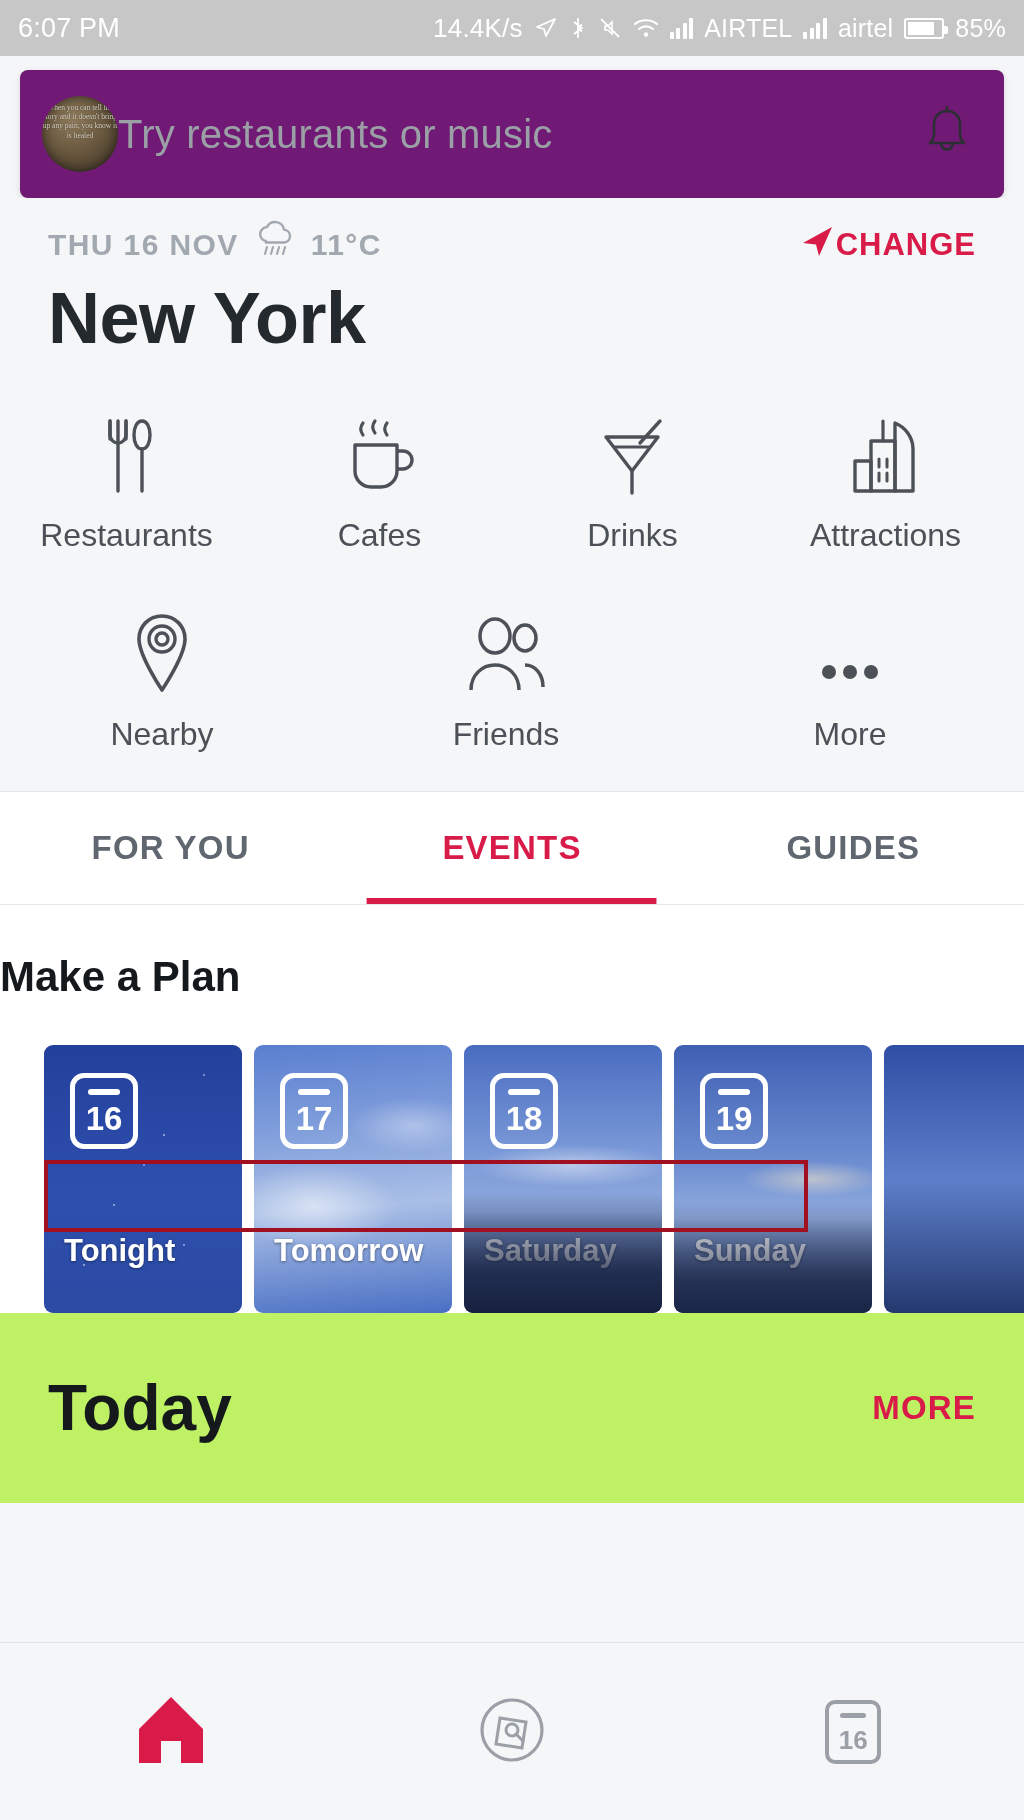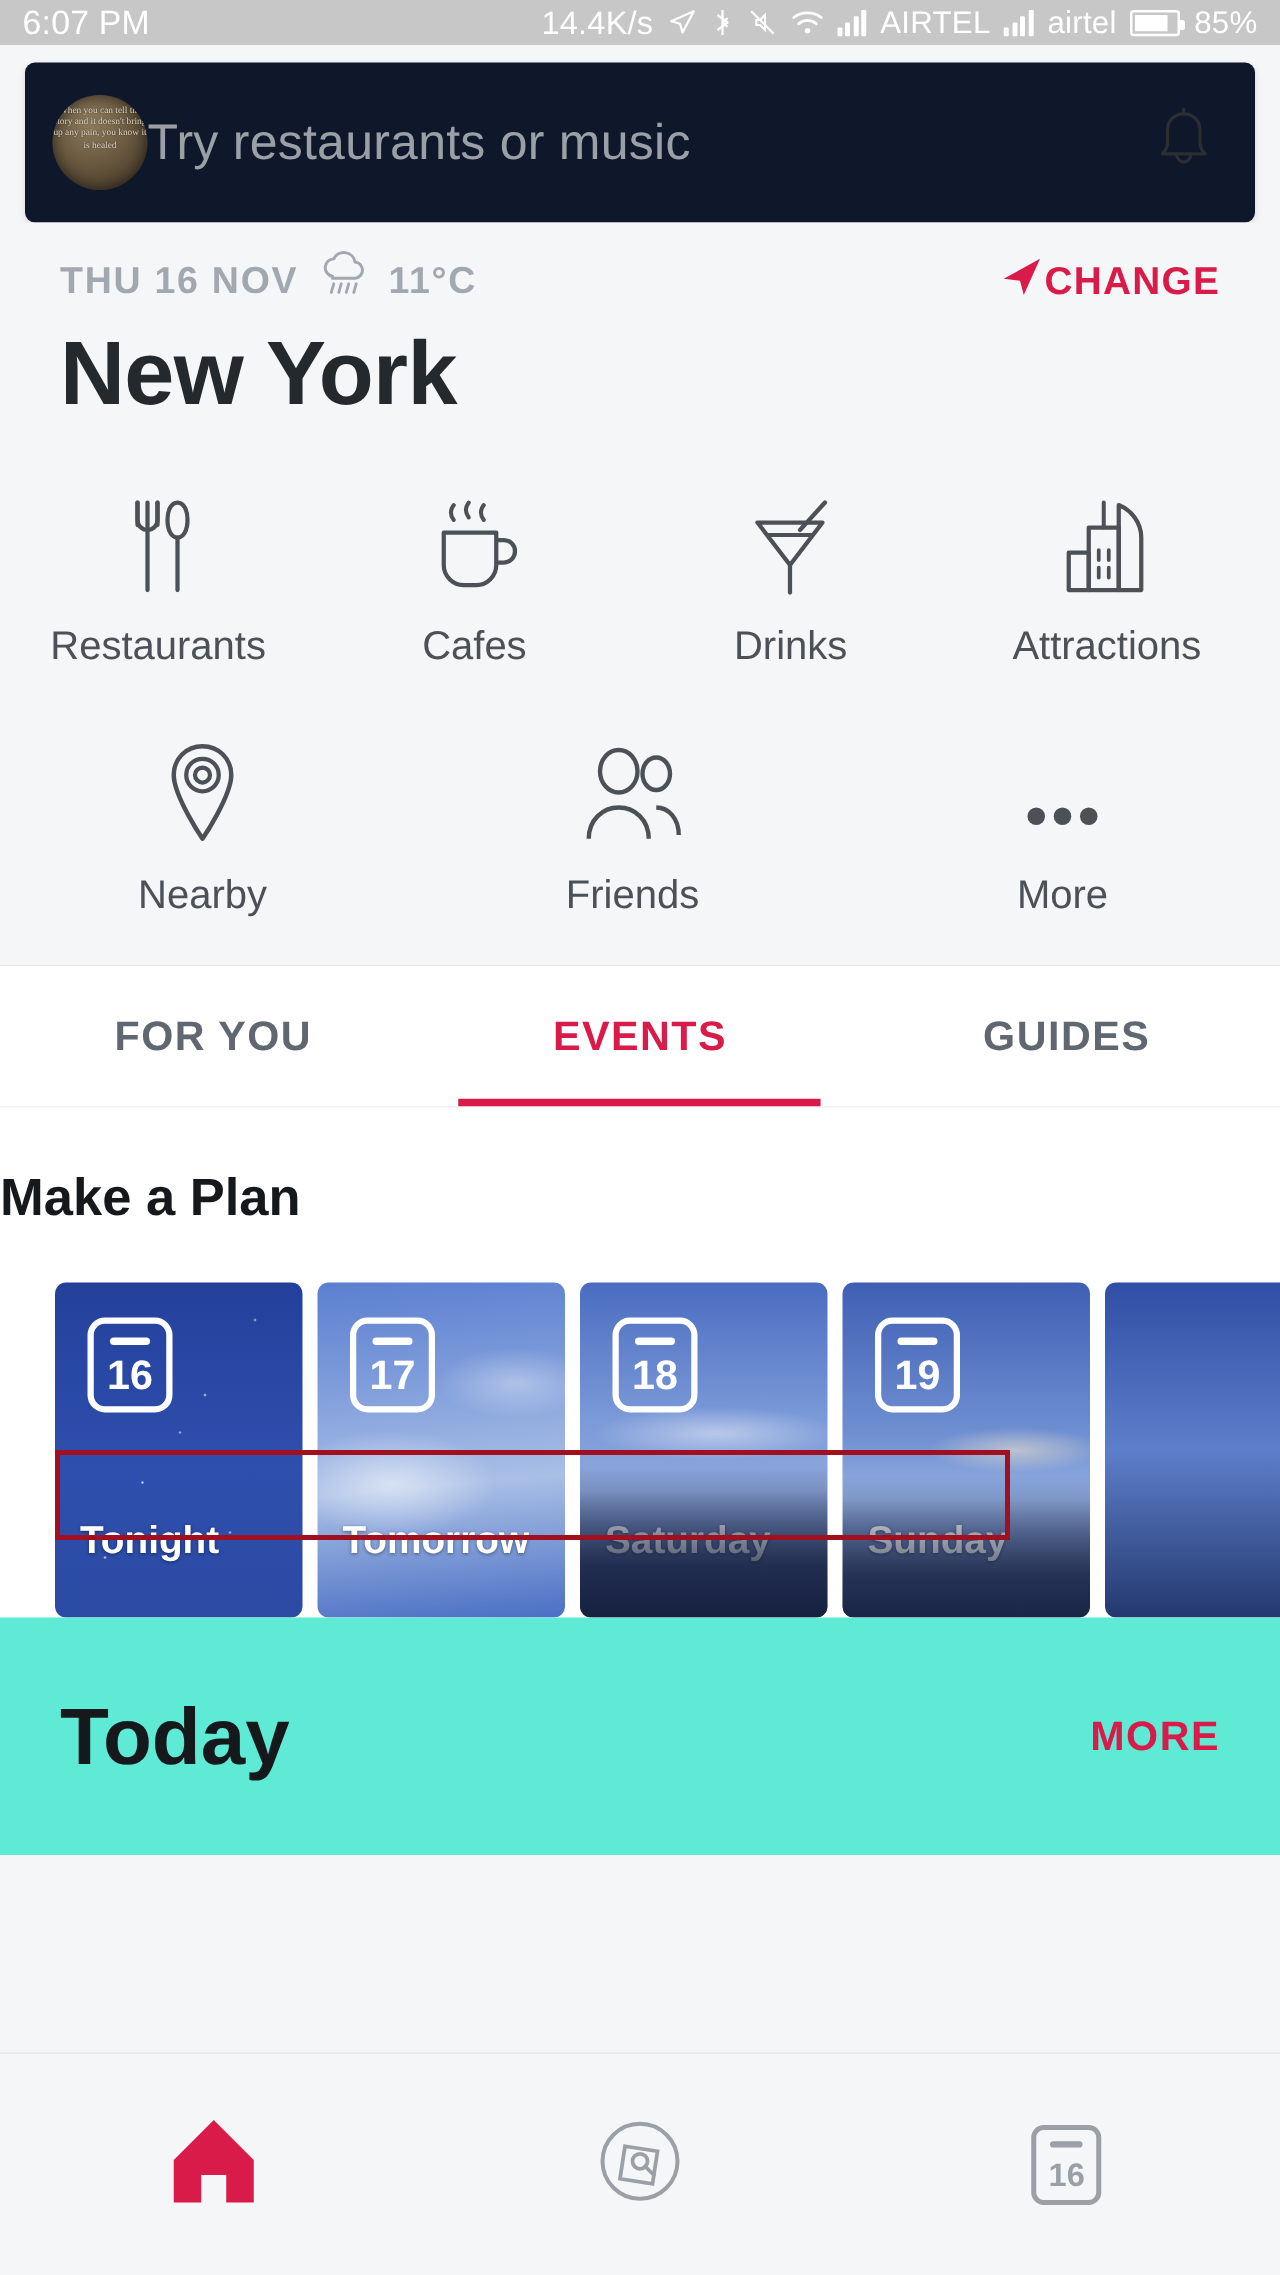--- a/index.html
+++ b/index.html
@@ -6,41 +6,41 @@
   html, body {
     width: 1024px; height: 1820px;
     font-family: "Liberation Sans", sans-serif;
     background: #ffffff;
     overflow: hidden;
   }
   #screen { position: relative; width: 1024px; height: 1820px; background: #f4f6f8; }
 
   
   .statusbar {
-    height: 36px; background: #c7c7c7; color: #ffffff;
+    height: 56px; background: #c7c7c7; color: #ffffff;
     display: flex; align-items: center; padding: 0 18px;
     font-size: 26px; font-weight: 500; letter-spacing: .2px;
   }
   .sb-time { font-size: 27px; }
   .sb-right { margin-left: auto; display: flex; align-items: center; gap: 11px; }
   .sb-speed { font-size: 26px; margin-left: 25px; }
   .sb-ico { display: inline-flex; align-items: center; }
   .sb-label { font-size: 25px; }
   .bars { display: inline-flex; align-items: flex-end; gap: 2.5px; height: 22px; }
   .bars i { display: block; width: 4px; background: #fff; border-radius: 1px; }
   .bars i:nth-child(1){height:7px}.bars i:nth-child(2){height:11px}
   .bars i:nth-child(3){height:16px}.bars i:nth-child(4){height:21px}
   .batt { width: 40px; height: 21px; border: 2.5px solid #fff; border-radius: 3px; position: relative; display:inline-block; }
   .batt:after { content:""; position:absolute; right:-6px; top:6px; width:4px; height:8px; background:#fff; border-radius:0 2px 2px 0; }
   .batt span { position:absolute; left:2px; top:2px; bottom:2px; width:70%; background:#fff; display:block; }
 
   
   .searchwrap { padding: 14px 20px 0 20px; background: #f4f6f8; }
   .searchbar {
-    height: 128px; background: #0f172a; border-radius: 8px;
+    height: 128px; background: #701a75; border-radius: 8px;
     box-shadow: 0 2px 6px rgba(0,0,0,.13);
     display: flex; align-items: center; padding: 0 30px 0 22px;
   }
   .avatar {
     width: 76px; height: 76px; border-radius: 50%;
     background: radial-gradient(circle at 40% 30%, #8d7a5c 0%, #6b5a40 45%, #3b3024 100%);
     position: relative; overflow: hidden; flex: none;
     box-shadow: inset 0 0 12px rgba(0,0,0,.55);
   }
   .avatar .txt {
@@ -110,21 +110,21 @@
   .sky3 { background: linear-gradient(180deg,#3f5fb4 0%,#6f8fd2 45%,#93aee0 65%,#22305c 100%); }
   .sky3:after { content:""; position:absolute; inset:0;
     background: linear-gradient(180deg, transparent 58%, rgba(22,32,62,.7) 88%),
                 radial-gradient(ellipse 100px 26px at 70% 50%, rgba(255,236,200,.5), transparent 70%); }
   .sky4 { background: linear-gradient(180deg,#2f4ea5 0%,#5d7fca 50%,#24386e 100%); }
 
   
   .annot { position: absolute; border: 4px solid #a01020; pointer-events: none; }
 
   
-  .today { background: #5eead4; display: flex; align-items: center; padding: 0 48px; height: 190px; }
+  .today { background: #bef264; display: flex; align-items: center; padding: 0 48px; height: 190px; }
   .today h2 { font-size: 64px; font-weight: 700; color: #16191c; }
   .today .more { margin-left: auto; color: #d81b48; font-size: 33px; font-weight: 700; letter-spacing: 1.2px; }
 
   
   .bottomnav { position: absolute; left: 0; right: 0; bottom: 0; height: 178px;
     background: #f4f6f8; border-top: 1px solid #dfe3e7; display: flex; align-items: center; }
   .navitem { flex: 1; display: flex; align-items: center; justify-content: center; }
   .calbox { width: 56px; height: 64px; border: 4px solid #9aa0a6; border-radius: 10px; position: relative;
     display: flex; align-items: flex-end; justify-content: center; padding-bottom: 4px; color: #9aa0a6; font-size: 26px; font-weight: 700; }
   .calbox:before { content:""; position:absolute; top:9px; left:11px; right:11px; height:5px; background:#9aa0a6; border-radius:3px; }

